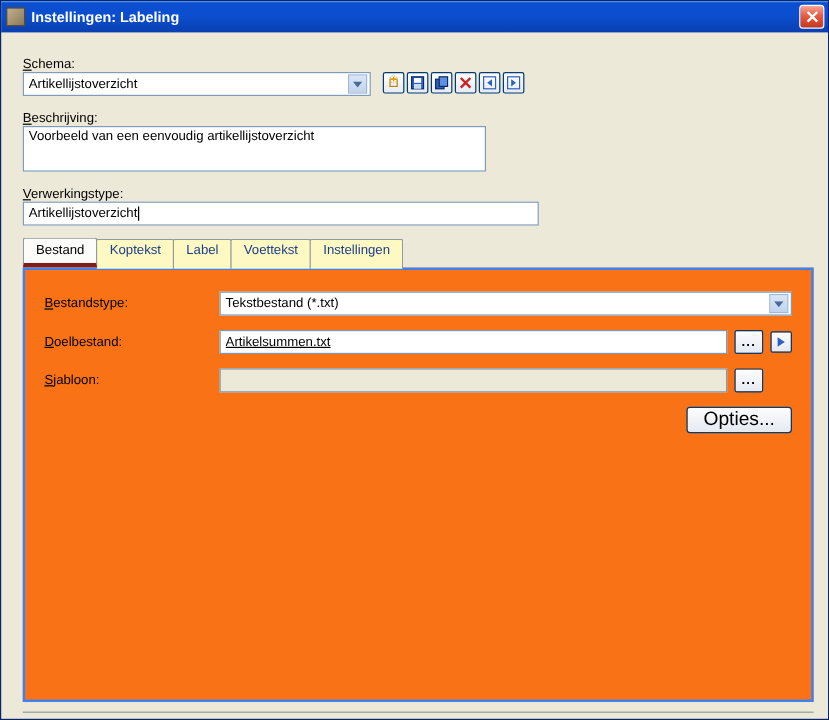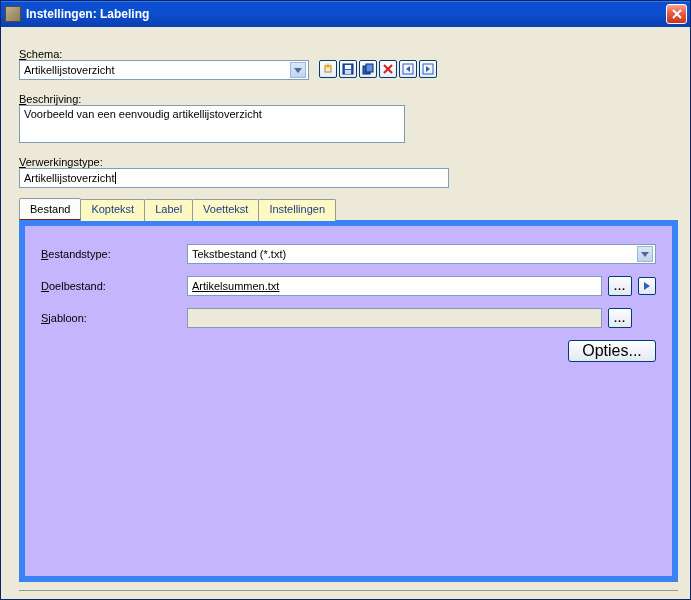--- a/index.html
+++ b/index.html
@@ -111,29 +111,29 @@
     padding:3px 10px 4px;
     margin-right:-1px;
     color:#1a3e8b;
     cursor:pointer;
     position:relative;
     top:1px;
     border-radius:2px 2px 0 0;
   }
   .tab.active {
     background:#fcfcfa;
-    border-bottom:1px solid #7f1d1d;
+    border-bottom:4px solid #7f1d1d;
     color:#000;
     padding-top:4px;
     top:0;
     z-index:3;
   }
   .tab-panel {
-    border:6px solid #3b82f6;
-    background:#c4b5fd;
+    border:2px solid #3b82f6;
+    background:#f97316;
     height:362px;
     padding:18px 16px 12px 16px;
     position:relative;
   }
   .panel-row {
     display:flex; align-items:center; margin-bottom:12px; gap:6px;
   }
   .panel-label { width:140px;}
   .panel-label .ul { text-decoration: underline; }
   .panel-input { flex:1; height:20px; }

